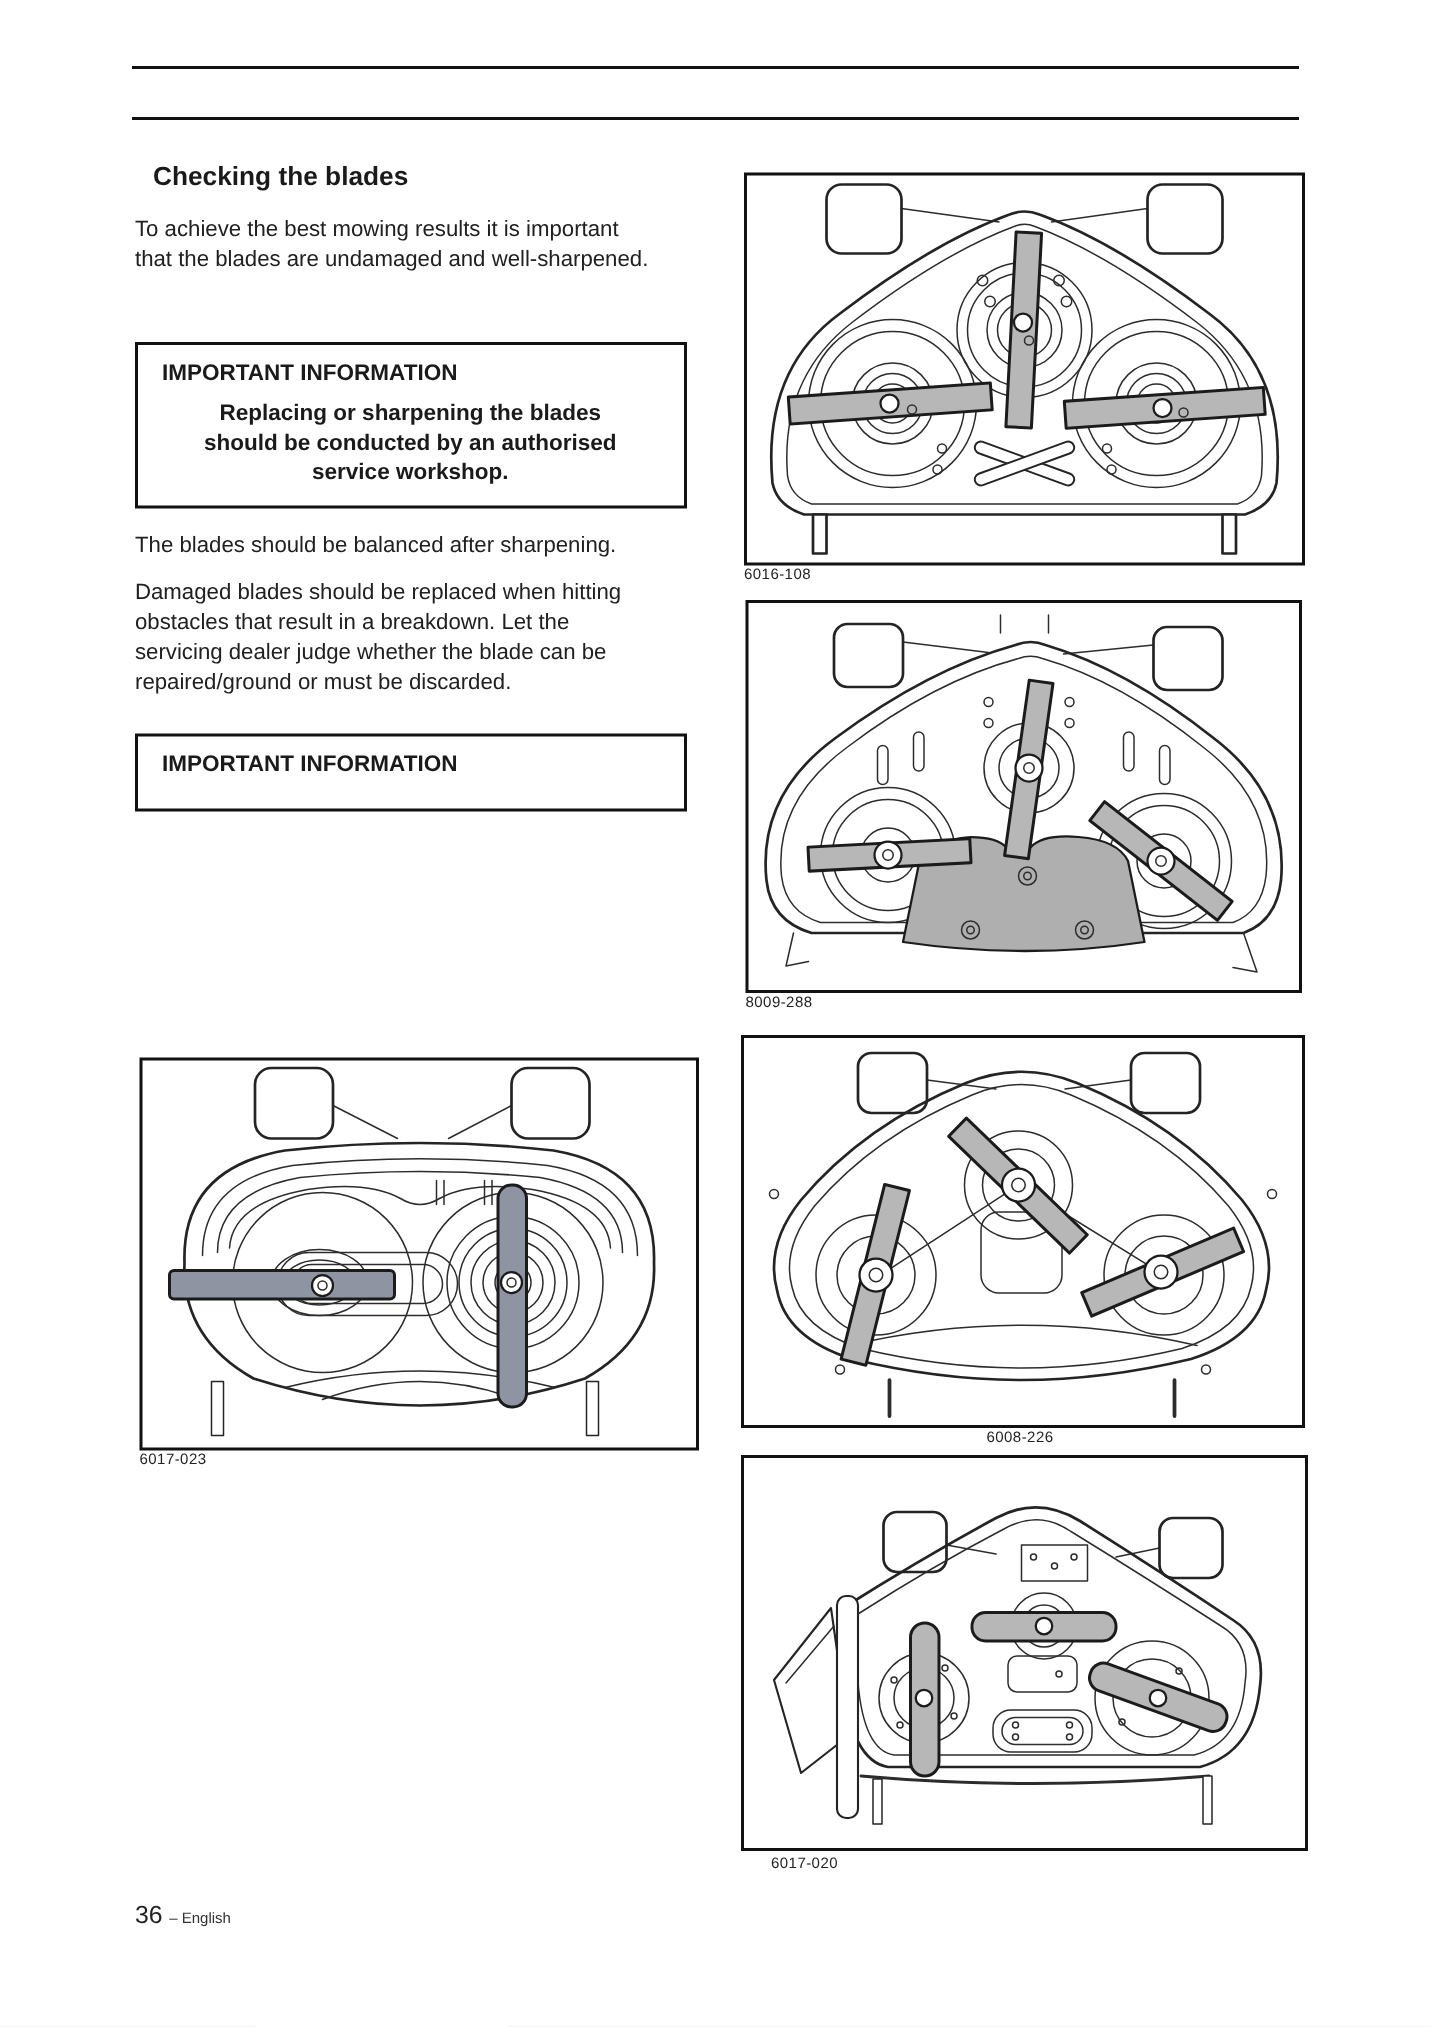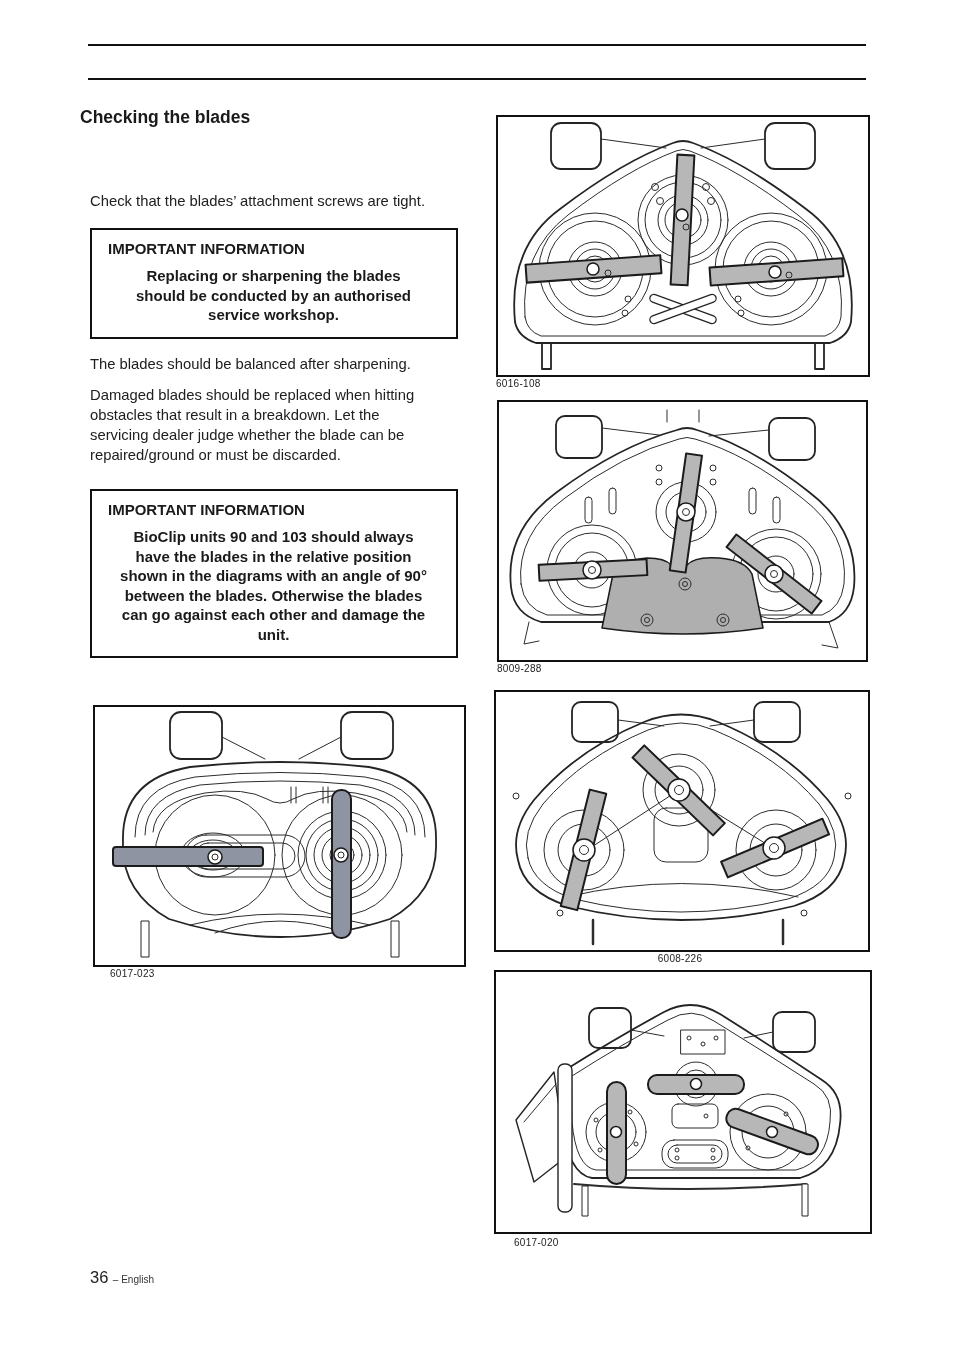--- a/index.html
+++ b/index.html
@@ -6,21 +6,21 @@
   .page {
     position:relative; width:954px; height:1351px; background:#ffffff;
     font-family:"Liberation Sans", sans-serif; color:#1a1a1a; overflow:hidden;
     margin:0 auto;
   }
   .rule { position:absolute; height:1.5px; background:#111; }
   .doc-title {
     position:absolute; left:88px; top:47px; width:778px; text-align:center;
     font-size:27px; font-weight:bold; letter-spacing:0.5px; color:#151515;
   }
-  .section-title { position:absolute; left:80px; top:107px; font-size:17.5px; font-weight:bold; }
+  .section-title { position:absolute; left:102px; top:107px; font-size:17.5px; font-weight:bold; }
   .para {
     position:absolute; left:90px; width:380px; font-size:14.8px; line-height:20px;
     white-space:pre-line; color:#202020;
   }
   .imp-box {
     position:absolute; left:90px; width:368px; border:2.5px solid #111;
     box-sizing:border-box; padding:10px 17px 12px 16px; background:#fff;
   }
   .imp-box .imp-title { font-size:15px; font-weight:bold; margin-bottom:9px; }
   .imp-box .imp-body { font-size:15px; font-weight:bold; line-height:19.5px; white-space:pre-line;text-align:center; }
@@ -46,43 +46,38 @@
 </style>
 </head>
 <body>
 
 <div class="page">
 
   <div class="rule" style="left:88px; top:44px; width:778px;"></div>
   <div class="rule" style="left:88px; top:78px; width:778px;"></div>
 
   <div class="section-title">Checking the blades</div>
-  <div class="para" style="top:191px;">Check that the blades’ attachment screws are tight.</div>
+  <div class="para" style="top:143px;">To achieve the best mowing results it is important
+that the blades are undamaged and well-sharpened.</div>
 
   <div class="imp-box" style="top:228px;">
     <div class="imp-title">IMPORTANT INFORMATION</div>
     <div class="imp-body">Replacing or sharpening the blades
 should be conducted by an authorised
 service workshop.</div>
   </div>
 
   <div class="para" style="top:354px;">The blades should be balanced after sharpening.</div>
   <div class="para" style="top:385px;">Damaged blades should be replaced when hitting
 obstacles that result in a breakdown. Let the
 servicing dealer judge whether the blade can be
 repaired/ground or must be discarded.</div>
 
   <div class="imp-box" style="top:489px;">
     <div class="imp-title">IMPORTANT INFORMATION</div>
-    <div class="imp-body">BioClip units 90 and 103 should always
-have the blades in the relative position
-shown in the diagrams with an angle of 90°
-between the blades. Otherwise the blades
-can go against each other and damage the
-unit.</div>
   </div>
 
   <div class="figure" style="left:496px; top:115px; width:370px; height:258px;">
     <svg width="370" height="258" viewBox="0 0 370 258">
       <path class="ln1" d="M103,22 L168,31 M267,22 L203,31"></path>
       <rect class="wfill" x="53" y="6" width="50" height="46" rx="10"></rect>
       <rect class="wfill" x="267" y="6" width="50" height="46" rx="10"></rect>
       <path class="ln" d="M17,205 Q10,130 62,92 Q125,44 175,26 Q185,22 195,26 Q245,44 308,92 Q360,130 353,205 Q350,220 332,226 L38,226 Q20,220 17,205 Z"></path>
       <path class="ln1" d="M27,200 Q22,135 70,98 Q130,52 178,34 Q185,31 192,34 Q240,52 300,98 Q348,135 343,200 Q341,214 327,219 L43,219 Q29,214 27,200 Z"></path>
       <rect class="wfill" x="44" y="226" width="9" height="26"></rect>
@@ -220,21 +215,21 @@
       <rect class="wfill" x="46" y="214" width="8" height="36" style="stroke-width:1"></rect>
       <rect class="wfill" x="296" y="214" width="8" height="36" style="stroke-width:1"></rect>
       <rect class="blade-blue" x="18" y="140" width="150" height="19" rx="3"></rect>
       <circle class="hub" cx="120" cy="150" r="7"></circle>
       <circle class="hole" cx="120" cy="150" r="3"></circle>
       <rect class="blade-blue" x="237" y="83" width="19" height="148" rx="9"></rect>
       <circle class="hub" cx="246" cy="148" r="7"></circle>
       <circle class="hole" cx="246" cy="148" r="3"></circle>
     </svg>
   </div>
-  <div class="fig-caption" style="left:93px; width:369px; top:968px;margin-left:17px;">6017-023</div>
+  <div class="fig-caption" style="left:93px; width:369px; top:968px;">6017-023</div>
 
   <div class="figure" style="left:494px; top:690px; width:372px; height:258px;">
     <svg width="372" height="258" viewBox="0 0 372 258">
       <path class="ln1" d="M122,28 L168,34 M258,28 L214,34"></path>
       <rect class="wfill" x="76" y="10" width="46" height="40" rx="9"></rect>
       <rect class="wfill" x="258" y="10" width="46" height="40" rx="9"></rect>
       <path class="ln" d="M22,168 Q14,138 38,108 Q80,58 148,30 Q185,15 222,30 Q290,58 332,108 Q356,138 348,168 Q342,200 298,214 Q240,228 185,228 Q130,228 72,214 Q28,200 22,168 Z"></path>
       <path class="ln1" d="M32,166 Q25,140 47,112 Q87,65 152,38 Q185,24 218,38 Q283,65 323,112 Q345,140 338,166 Q332,194 292,207 Q238,220 185,220 Q132,220 78,207 Q38,194 32,166 Z"></path>
       <g class="hole">
         <circle cx="20" cy="104" r="3"></circle>

